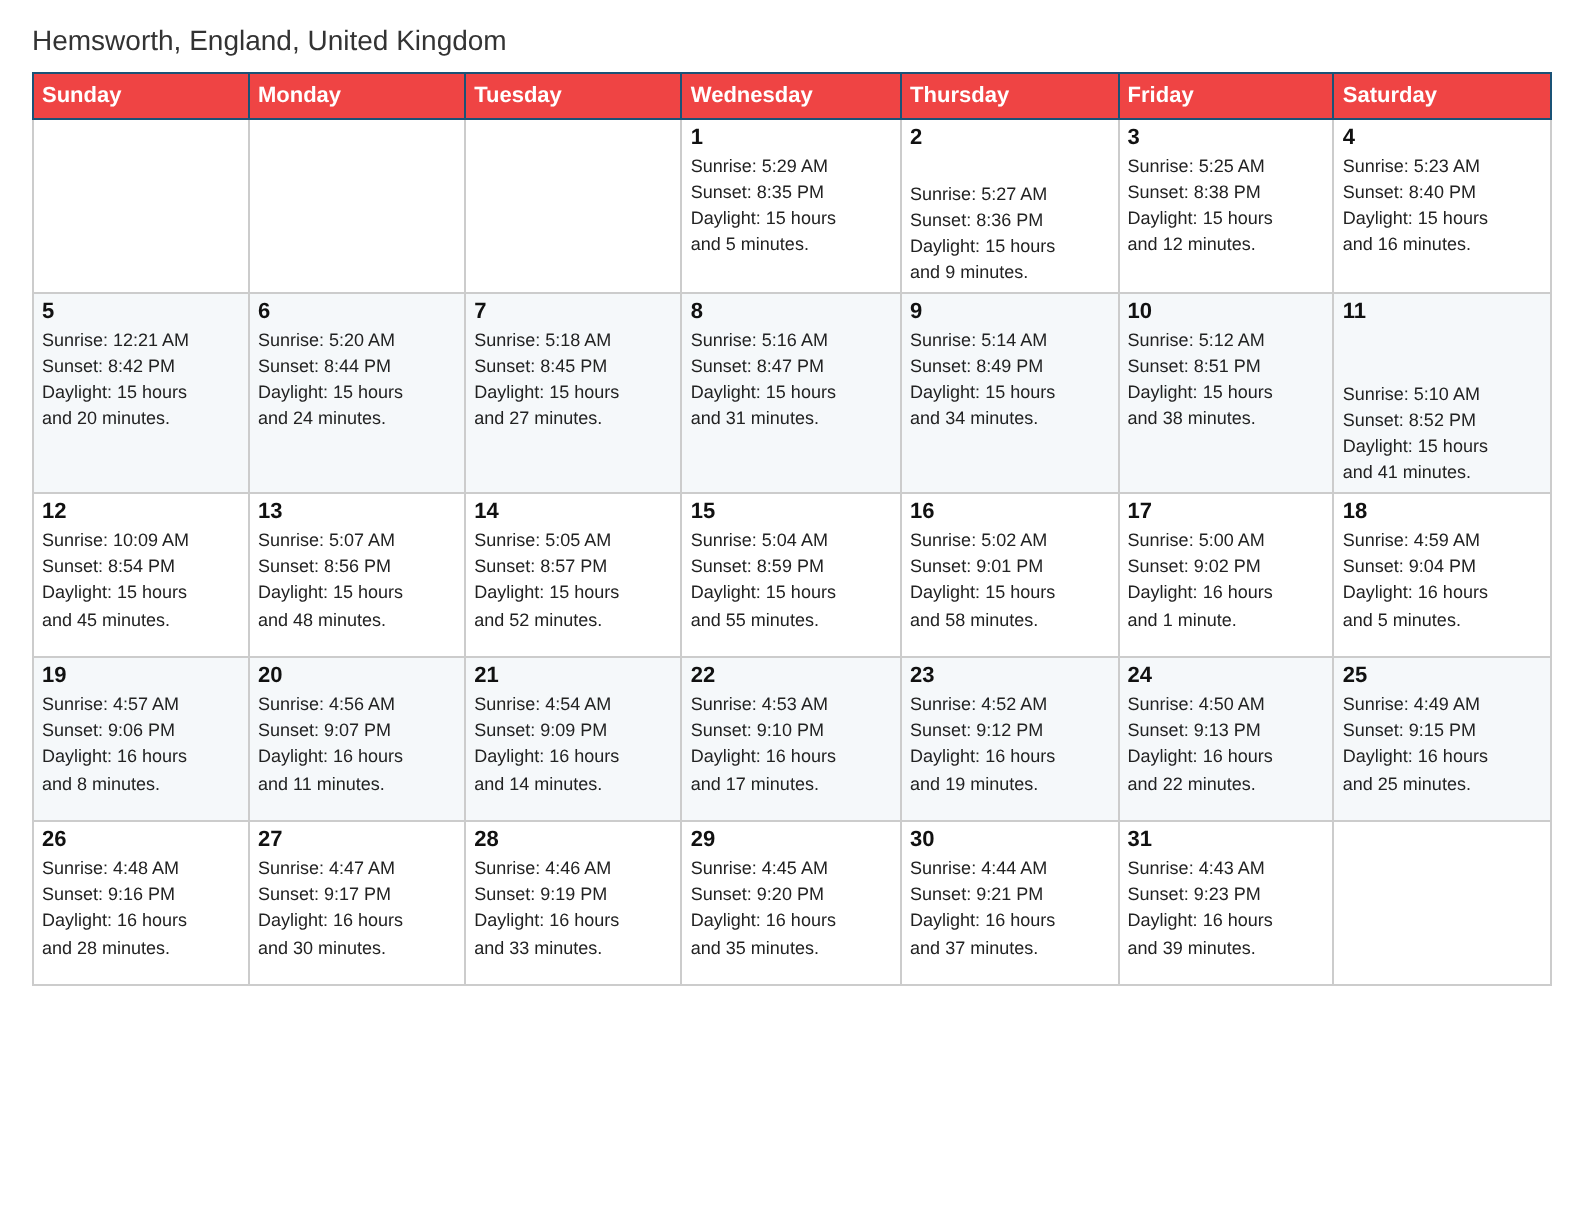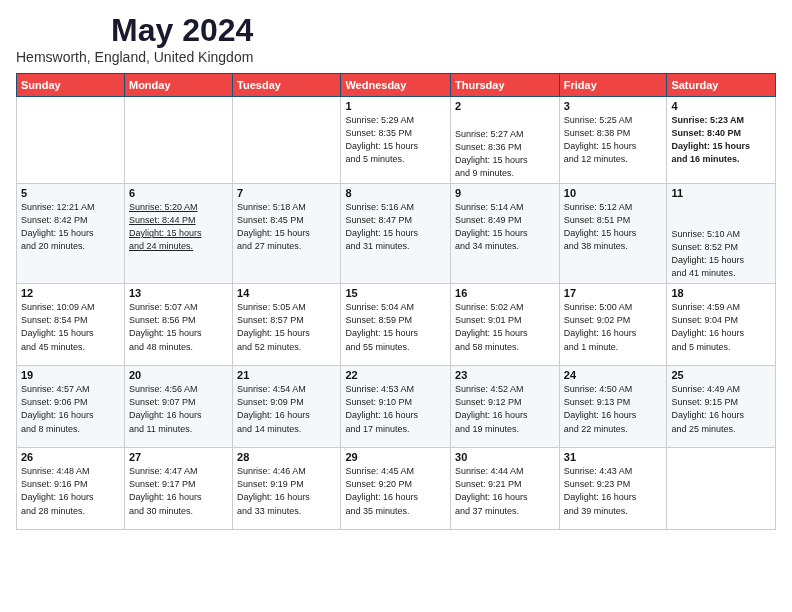--- a/index.html
+++ b/index.html
@@ -80,21 +80,20 @@
       line-height: 1.45;
     }
     .empty { background: #fff !important; }
   </style>
 </head>
 <body>
 
 <div class="page">
   <div class="header">
     <div class="title-block">
-      <div class="month-title">May 2024</div>
       <div class="location">Hemsworth, England, United Kingdom</div>
     </div>
   </div>
 
   <table class="calendar">
     <thead>
       <tr>
       <th>Sunday</th>
           <th>Monday</th>
           <th>Tuesday</th>
@@ -125,37 +124,37 @@
           </td>
           <td>
             <div class="day-num">3</div>
             <div class="day-info" style="white-space: pre-line;">Sunrise: 5:25 AM
 Sunset: 8:38 PM
 Daylight: 15 hours
 and 12 minutes.</div>
           </td>
           <td>
             <div class="day-num">4</div>
-            <div class="day-info" style="white-space: pre-line; font-weight: bold;">Sunrise: 5:23 AM
+            <div class="day-info" style="white-space: pre-line;">Sunrise: 5:23 AM
 Sunset: 8:40 PM
 Daylight: 15 hours
 and 16 minutes.</div>
           </td>
         </tr>
         <tr>
           <td>
             <div class="day-num">5</div>
             <div class="day-info" style="white-space: pre-line;">Sunrise: 12:21 AM
 Sunset: 8:42 PM
 Daylight: 15 hours
 and 20 minutes.</div>
           </td>
           <td>
             <div class="day-num">6</div>
-            <div class="day-info" style="white-space: pre-line; text-decoration: underline;">Sunrise: 5:20 AM
+            <div class="day-info" style="white-space: pre-line;">Sunrise: 5:20 AM
 Sunset: 8:44 PM
 Daylight: 15 hours
 and 24 minutes.</div>
           </td>
           <td>
             <div class="day-num">7</div>
             <div class="day-info" style="white-space: pre-line;">Sunrise: 5:18 AM
 Sunset: 8:45 PM
 Daylight: 15 hours
 and 27 minutes.</div>

